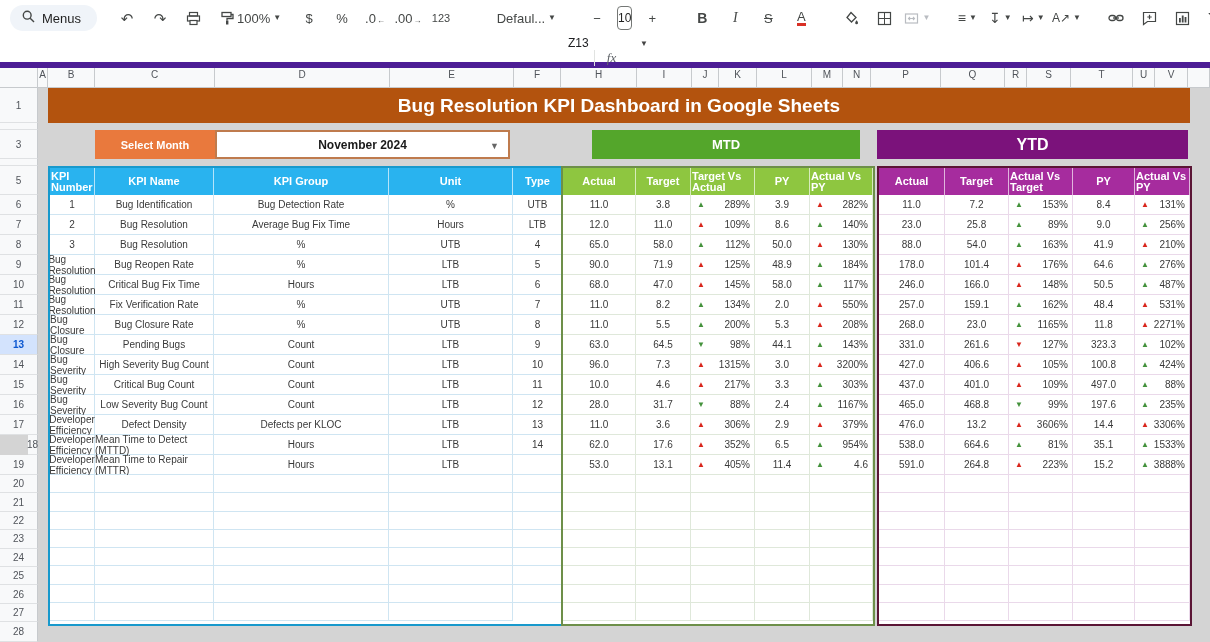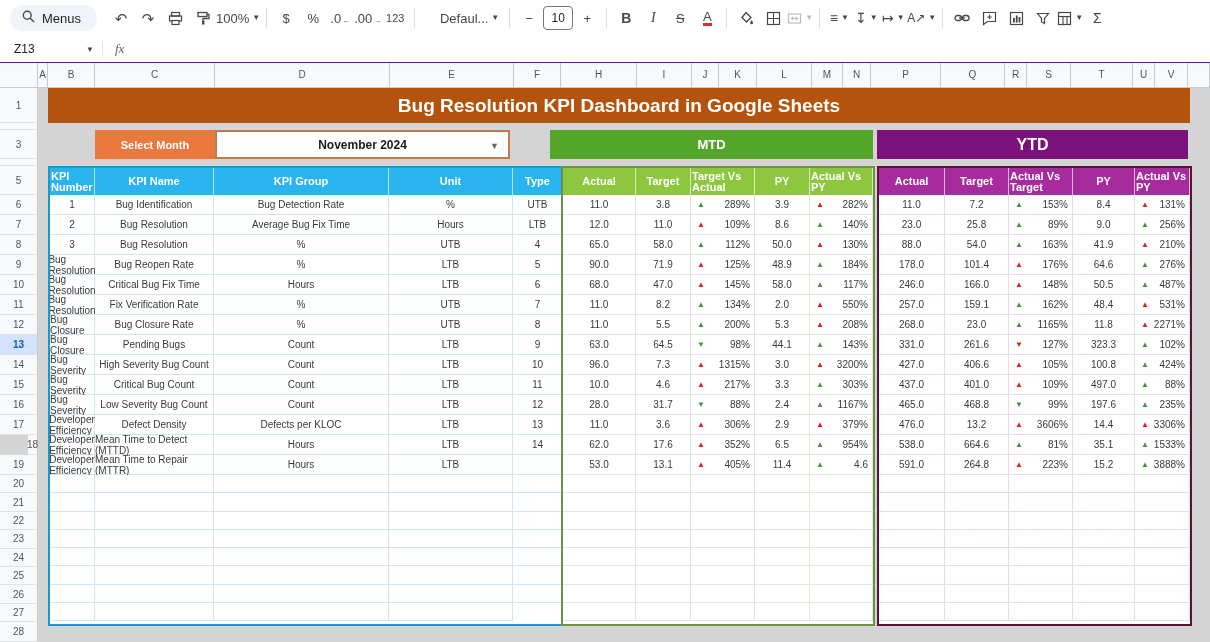--- a/index.html
+++ b/index.html
@@ -1,38 +1,38 @@
 <!DOCTYPE html>
 <html style="--title-bg: #b3530e; --select-bg: #e9793d; --mtd-bg: #54a62b; --mtd-sub-bg: #8ec640; --mtd-border: #6d8f49; --mtd-line: #dfe8da; --ytd-bg: #7b127b; --ytd-sub-bg: #a62c9e; --ytd-border: #5a1535; --ytd-line: #ead9ea; --left-header-bg: #29b3ef; --left-border: #1899cc; --left-line: #cfe5f2; --tri-green: #44923c; --tri-red: #d9261c;"><head>
 <meta charset="utf-8">
 <style>
   html,body{margin:0;padding:0;}
   body{width:1210px;height:642px;overflow:hidden;background:#d4d4d4;
        font-family:"Liberation Sans",sans-serif;position:relative;}
   
   #toolbar{position:absolute;left:0;top:0;width:1210px;height:36px;background:#ffffff;
-           display:flex;align-items:center;gap:1px;padding-left:10px;box-sizing:border-box;z-index:5;}
+           display:flex;align-items:center;gap:7px;padding-left:10px;box-sizing:border-box;z-index:5;}
   .pill{display:flex;align-items:center;gap:7px;background:#f0f4f9;border-radius:18px;
         height:26px;padding:0 16px 0 12px;margin-right:10px;color:#1f1f1f;font-size:13px;}
   .tb{min-width:26px;height:26px;display:flex;align-items:center;justify-content:center;
       border-radius:4px;color:#444746;font-size:13px;line-height:1;}
   .tb svg{display:block}
   .tb .caret{font-size:8px;margin-left:3px;color:#444746}
   .sep{width:1px;height:20px;background:#dadce0;margin:0 5px;}
   .bold-b{font-weight:bold;font-size:14px}
   .ital-i{font-style:italic;font-family:"Liberation Serif",serif;font-size:14px}
   .strike-s{text-decoration:line-through;font-size:13px}
   .tcolor{font-size:13px;border-bottom:3px solid #d93025;line-height:13px;padding-bottom:0px}
   .dis{color:#b9bcc1}
   .sizebox{width:28px;height:22px;border:1px solid #747775;border-radius:4px;display:flex;
            align-items:center;justify-content:center;font-size:12px;color:#1f1f1f}
   .tiny-ar{font-size:8px;margin-left:1px;position:relative;top:3px}
   
   #formula-bar{position:absolute;left:0;top:36px;width:1210px;height:26px;background:#fff;
-               border-bottom:1px solid #4c1d95;display:flex;align-items:center;z-index:5;}
+               border-bottom:6px solid #4c1d95;display:flex;align-items:center;z-index:5;flex-direction:column;}
   #name-box{width:88px;padding-left:14px;font-size:12px;color:#202124;display:flex;align-items:center;justify-content:space-between}
   #name-box .caret{font-size:8px;color:#444;margin-right:8px}
   #fx{font-style:italic;font-family:"Liberation Serif",serif;color:#5f6368;font-size:13px;
       border-left:1px solid #e1e3e1;padding-left:12px;height:16px;line-height:16px;}
   
   #corner{position:absolute;left:0;top:62px;width:38px;height:26px;background:#f8f9fa;
           border-right:1px solid #c7cacd;border-bottom:1px solid #c7cacd;box-sizing:border-box;z-index:4}
   #col-headers{position:absolute;left:38px;top:62px;height:26px;display:flex;z-index:4;}
   .colh{box-sizing:border-box;border-right:1px solid #c7cacd;border-bottom:1px solid #c7cacd;
         background:#f8f9fa;color:#50545a;font-size:10px;display:flex;align-items:center;justify-content:center;}
@@ -263,21 +263,21 @@
 
 <div id="title-banner" class="abs" style="left:48px;top:88px;width:1142px;height:35px">Bug Resolution KPI Dashboard in Google Sheets</div>
 
 <div id="select-month-label" class="abs" style="left:95px;top:130px;width:120px;height:29px">Select Month</div>
 
 <div id="month-dropdown" class="abs" style="left:215px;top:130px;width:295px;height:29px">
   <span>November 2024</span>
   <span class="caret">▼</span>
 </div>
 
-<div id="mtd-banner" class="abs" style="left:550px;top:130px;width:323px;height:29px">MTD</div>
+<div id="mtd-banner" class="abs" style="left:592px;top:130px;width:268px;height:29px">MTD</div>
 
 <div id="ytd-banner" class="abs" style="left:877px;top:130px;width:311px;height:29px">YTD</div>
 
 <div id="left-table" class="ktable" style="left:48px;top:166px;width:513px;height:456px;
             grid-template-columns:45px 119px 175px 124px 1fr;
             grid-template-rows:27px repeat(14,20px) repeat(8,18.3px)">
     <div class="hc lh">KPI Number</div>
     <div class="hc lh">KPI Name</div>
     <div class="hc lh">KPI Group</div>
     <div class="hc lh">Unit</div>

